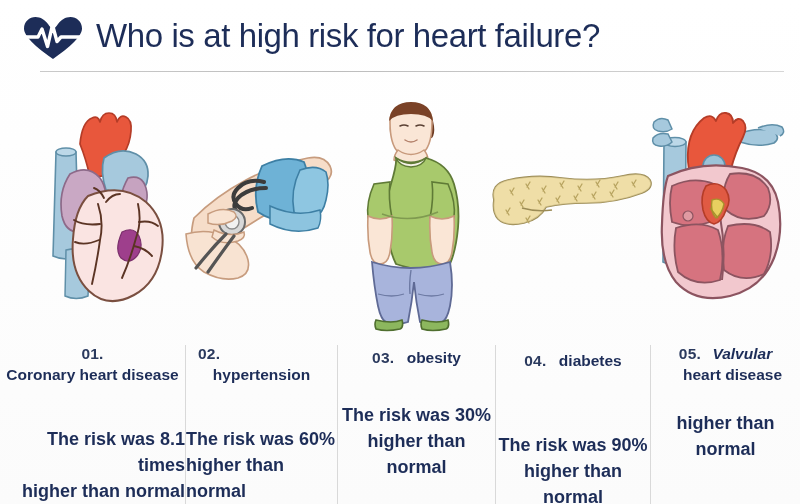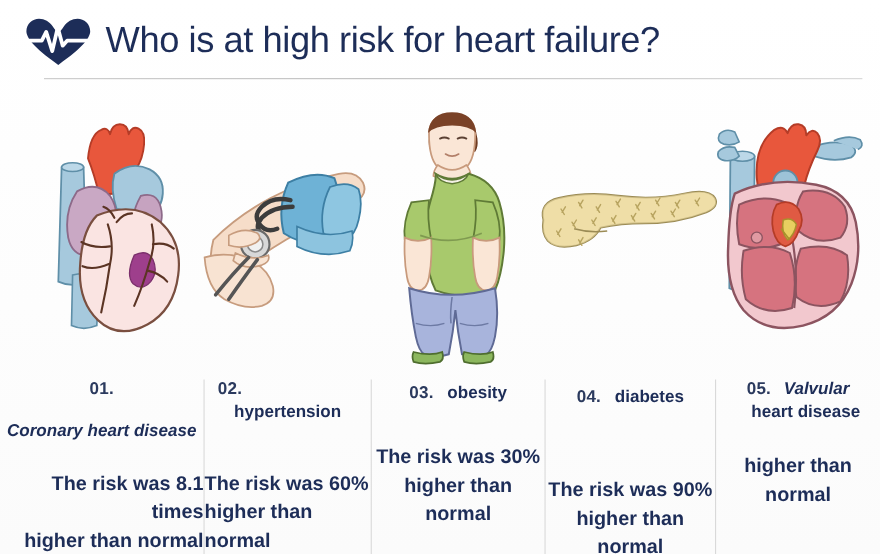--- a/index.html
+++ b/index.html
@@ -266,21 +266,21 @@
   <div class="captions">
 
     <div class="divider" style="left:185px;"></div>
     <div class="divider" style="left:337px;"></div>
     <div class="divider" style="left:495px;"></div>
     <div class="divider" style="left:650px;"></div>
 
     <div class="col" style="left:0px;width:185px;">
       <div style="position:absolute;left:0;top:9px;width:185px;text-align:center;">
         <div class="num">01.</div>
-        <div class="name" style="margin-top:20px;font-style:italic;">Coronary heart disease</div>
+        <div class="name" style="margin-top:3px;">Coronary heart disease</div>
       </div>
       <div style="position:absolute;left:0;top:90px;width:185px;text-align:right;">
         <div class="risk">The risk was 8.1 times</div>
         <div class="risk">higher than normal</div>
       </div>
     </div>
 
     <div class="col" style="left:186px;width:151px;">
       <div style="position:absolute;left:0;top:9px;width:151px;text-align:center;">
         <div class="num" style="display:block;text-align:left;padding-left:12px;">02.</div>

